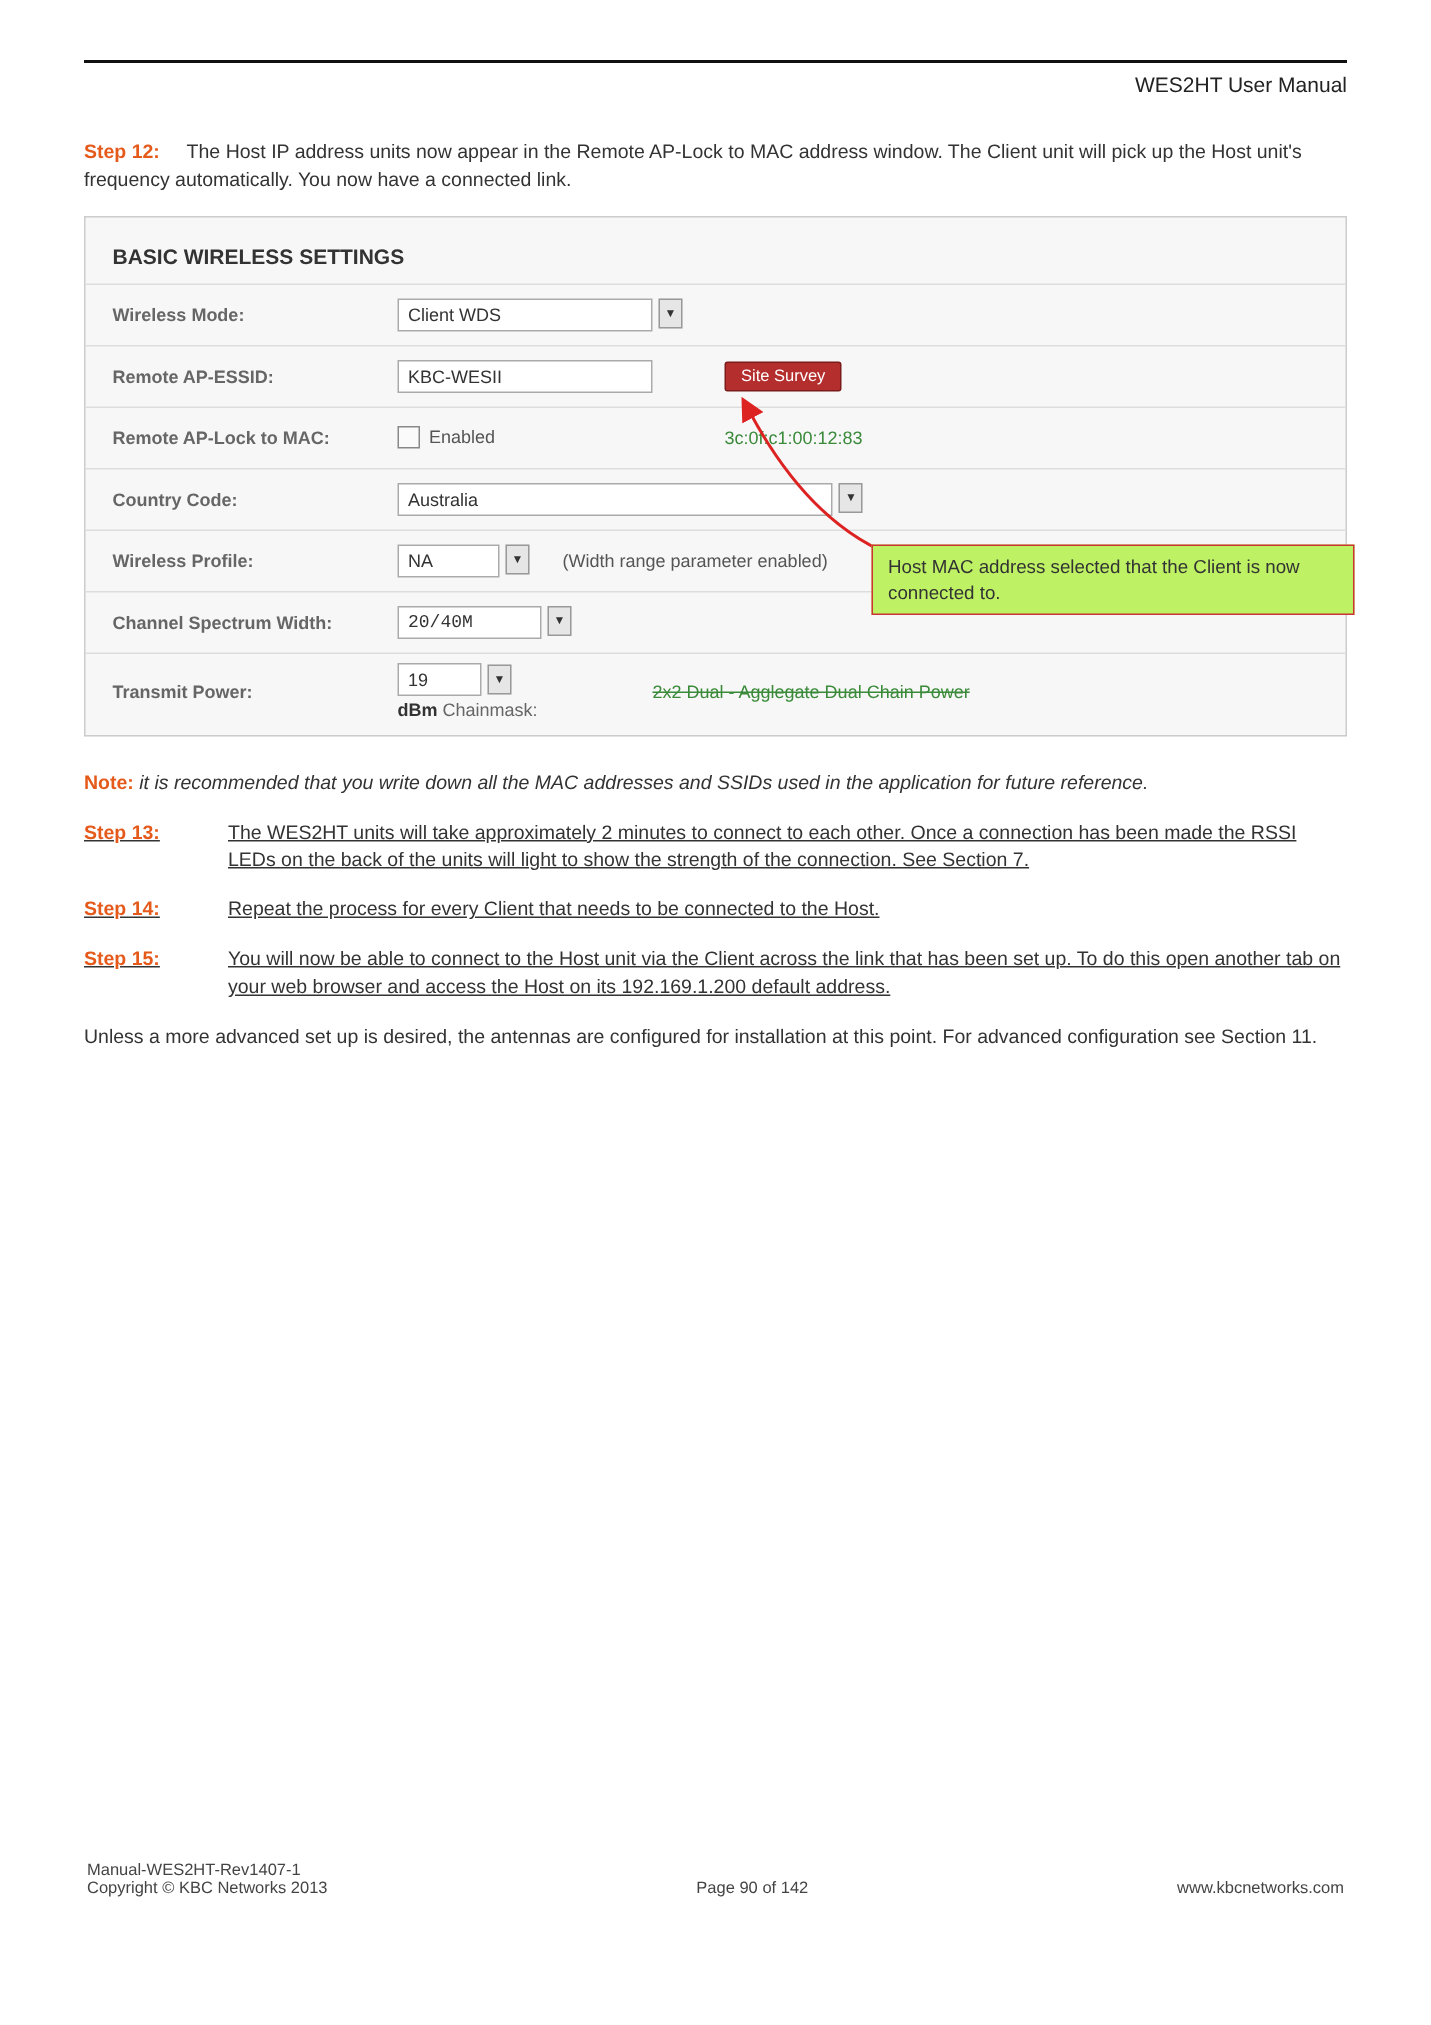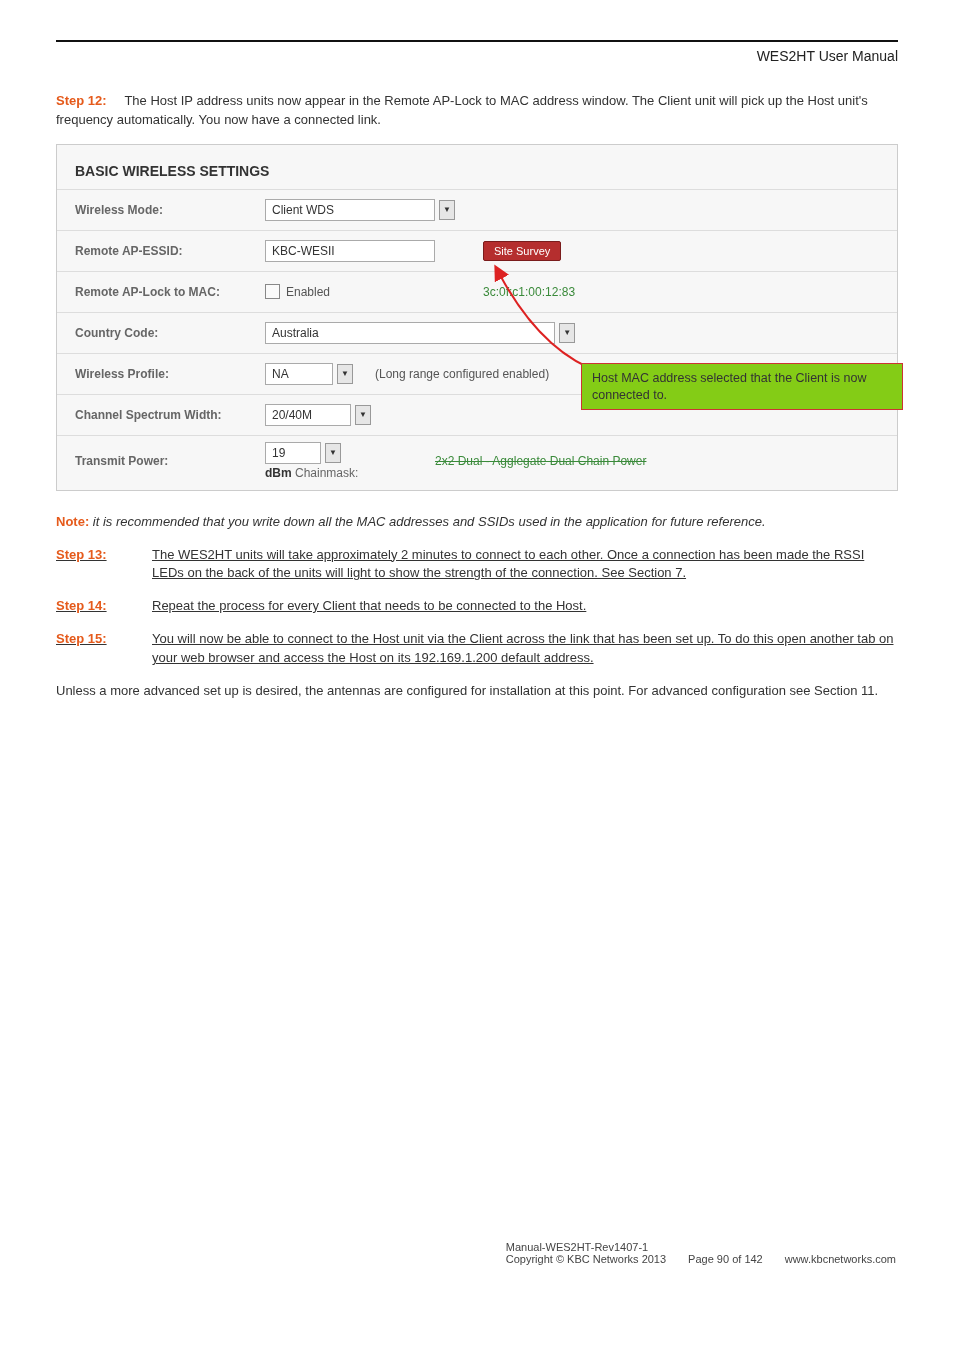--- a/index.html
+++ b/index.html
@@ -82,21 +82,20 @@
   .form-label {
     width: 190px;
     flex: 0 0 190px;
     color: #666;
     font-weight: bold;
     font-size: 12px;
   }
   .form-field {
     flex: 0 0 200px;
     display: flex;
-    align-items: center;
   }
   .form-extra {
     flex: 1;
     display: flex;
     align-items: center;
     font-size: 12px;
     color: #444;
     position: relative;
   }
   .fake-select, .fake-input {
@@ -109,21 +108,21 @@
     color: #333;
     box-sizing: border-box;
     display: inline-flex;
     align-items: center;
     justify-content: space-between;
   }
   .fake-select {
     width: 170px;
   }
   .sel-short { width: 68px; }
-  .sel-med { width: 86px; }
+  .sel-med { width: 96px; font-family: Liberation Mono, monospace; }
   .sel-tx { width: 56px; }
   .caret {
     width: 14px;
     height: 18px;
     background: #e6e6e6;
     border: 1px solid #999;
     display: inline-flex;
     align-items: center;
     justify-content: center;
     font-size: 8px;
@@ -156,46 +155,45 @@
     font-size: 12px;
   }
   .country-wrap { width: 310px; }
   .paren-text { color: #555; font-size: 12px; margin-left: 10px; }
   
   .callout {
     position: absolute;
     right: -6px;
     top: 218px;
     width: 300px;
-    background: #84cc16;
+    background: #bef264;
     border: 1px solid #c33;
     padding: 6px 10px;
     font-family: Verdana, sans-serif;
     font-size: 12.5px;
     line-height: 1.35;
     color: #333;
     z-index: 5;
   }
   .arrow-svg {
     position: absolute;
     left: 425px;
     top: 118px;
     z-index: 4;
   }
   .dbm-line { color:#666; font-size:12px; }
   .dbm-line b { color:#333; }
   .agg-text { color:#3a8a3a; font-size:12px; text-decoration: line-through; }
   .footer {
     display: flex;
-    justify-content: flex-end;
+    justify-content: space-between;
     font-size: 11px;
     color: #444;
     margin-top: 540px;
     padding: 0 2px;
-    gap: 22px;
   }
 </style>
 </head>
 <body>
 
 <div class="page">
   <div class="header-line"></div>
   <div class="header-title">WES2HT User Manual</div>
 
   <p class="body">
@@ -253,21 +251,21 @@
 
     <div class="form-row">
       <div class="form-label">Wireless Profile:</div>
       <div class="form-field" style="flex:0 0 100px;">
         <div class="fake-select sel-short">
           <span>NA</span>
         </div>
         <span class="caret">▼</span>
       </div>
       <div class="form-extra">
-        <span class="paren-text">(Long range configured enabled)</span>
+        <span class="paren-text">(Width range parameter enabled)</span>
       </div>
     </div>
 
     <div class="form-row">
       <div class="form-label">Channel Spectrum Width:</div>
       <div class="form-field" style="flex:0 0 110px;">
         <div class="fake-select sel-med">
           <span>20/40M</span>
         </div>
         <span class="caret">▼</span>

